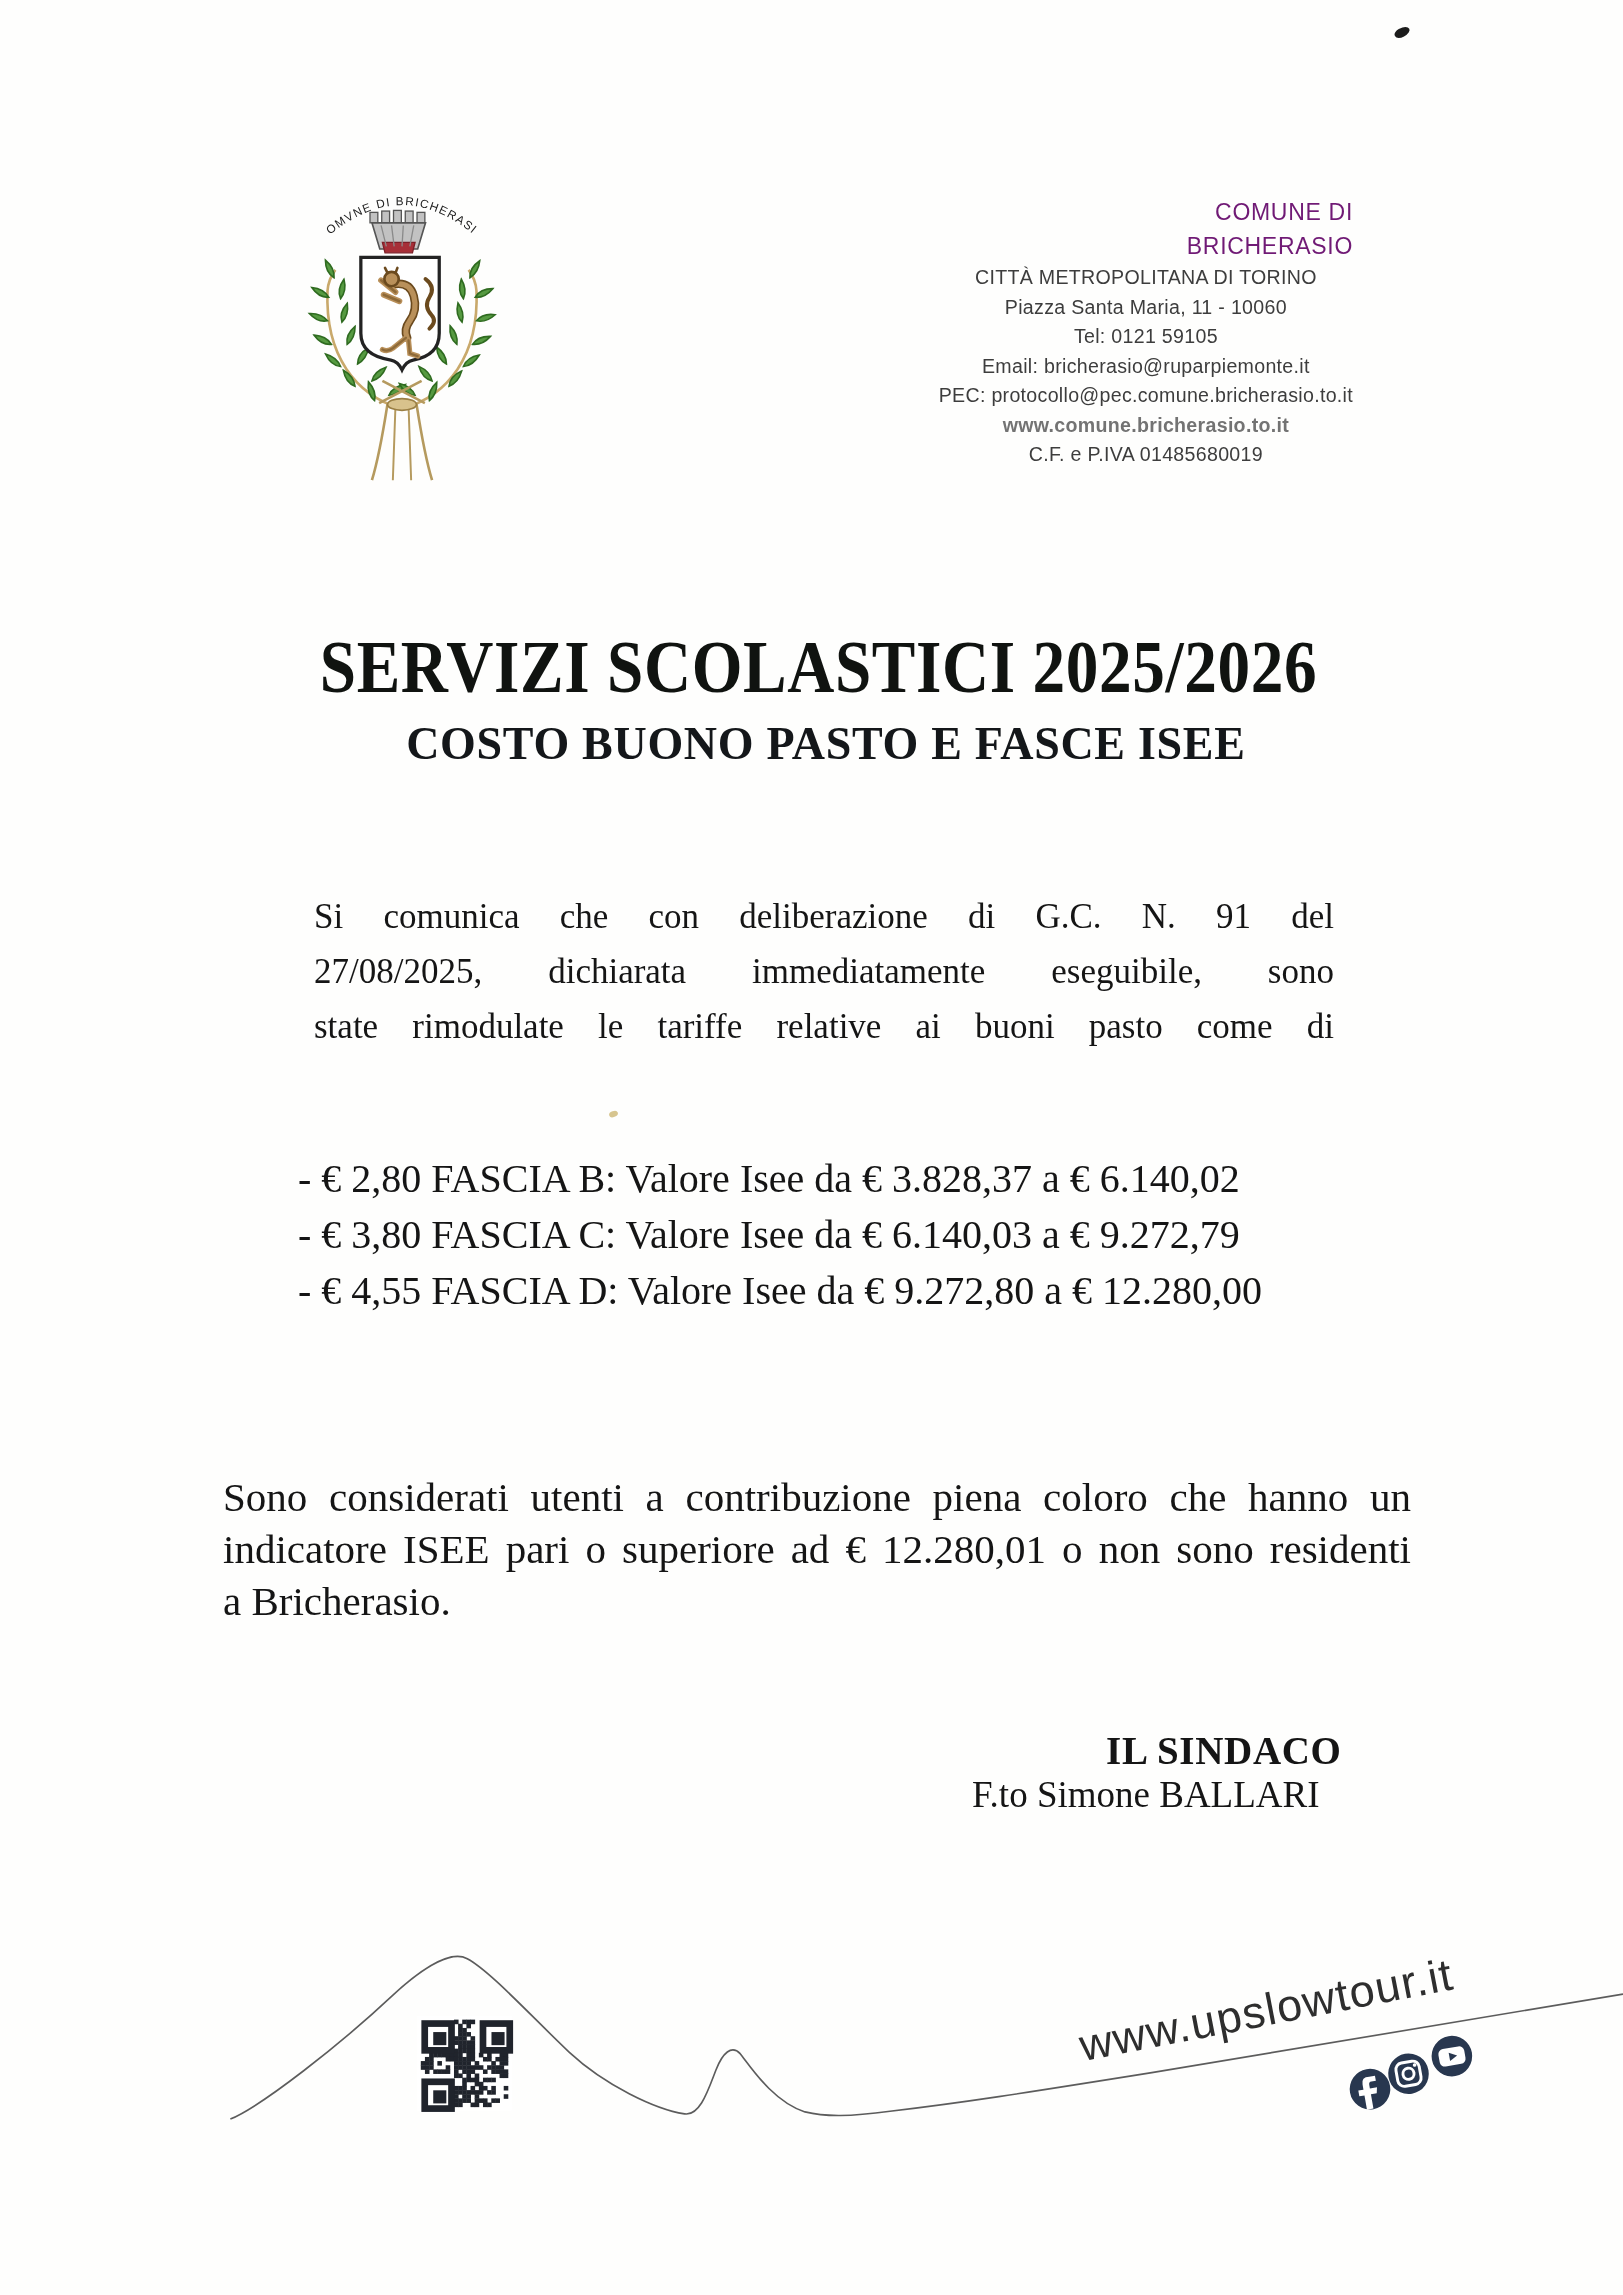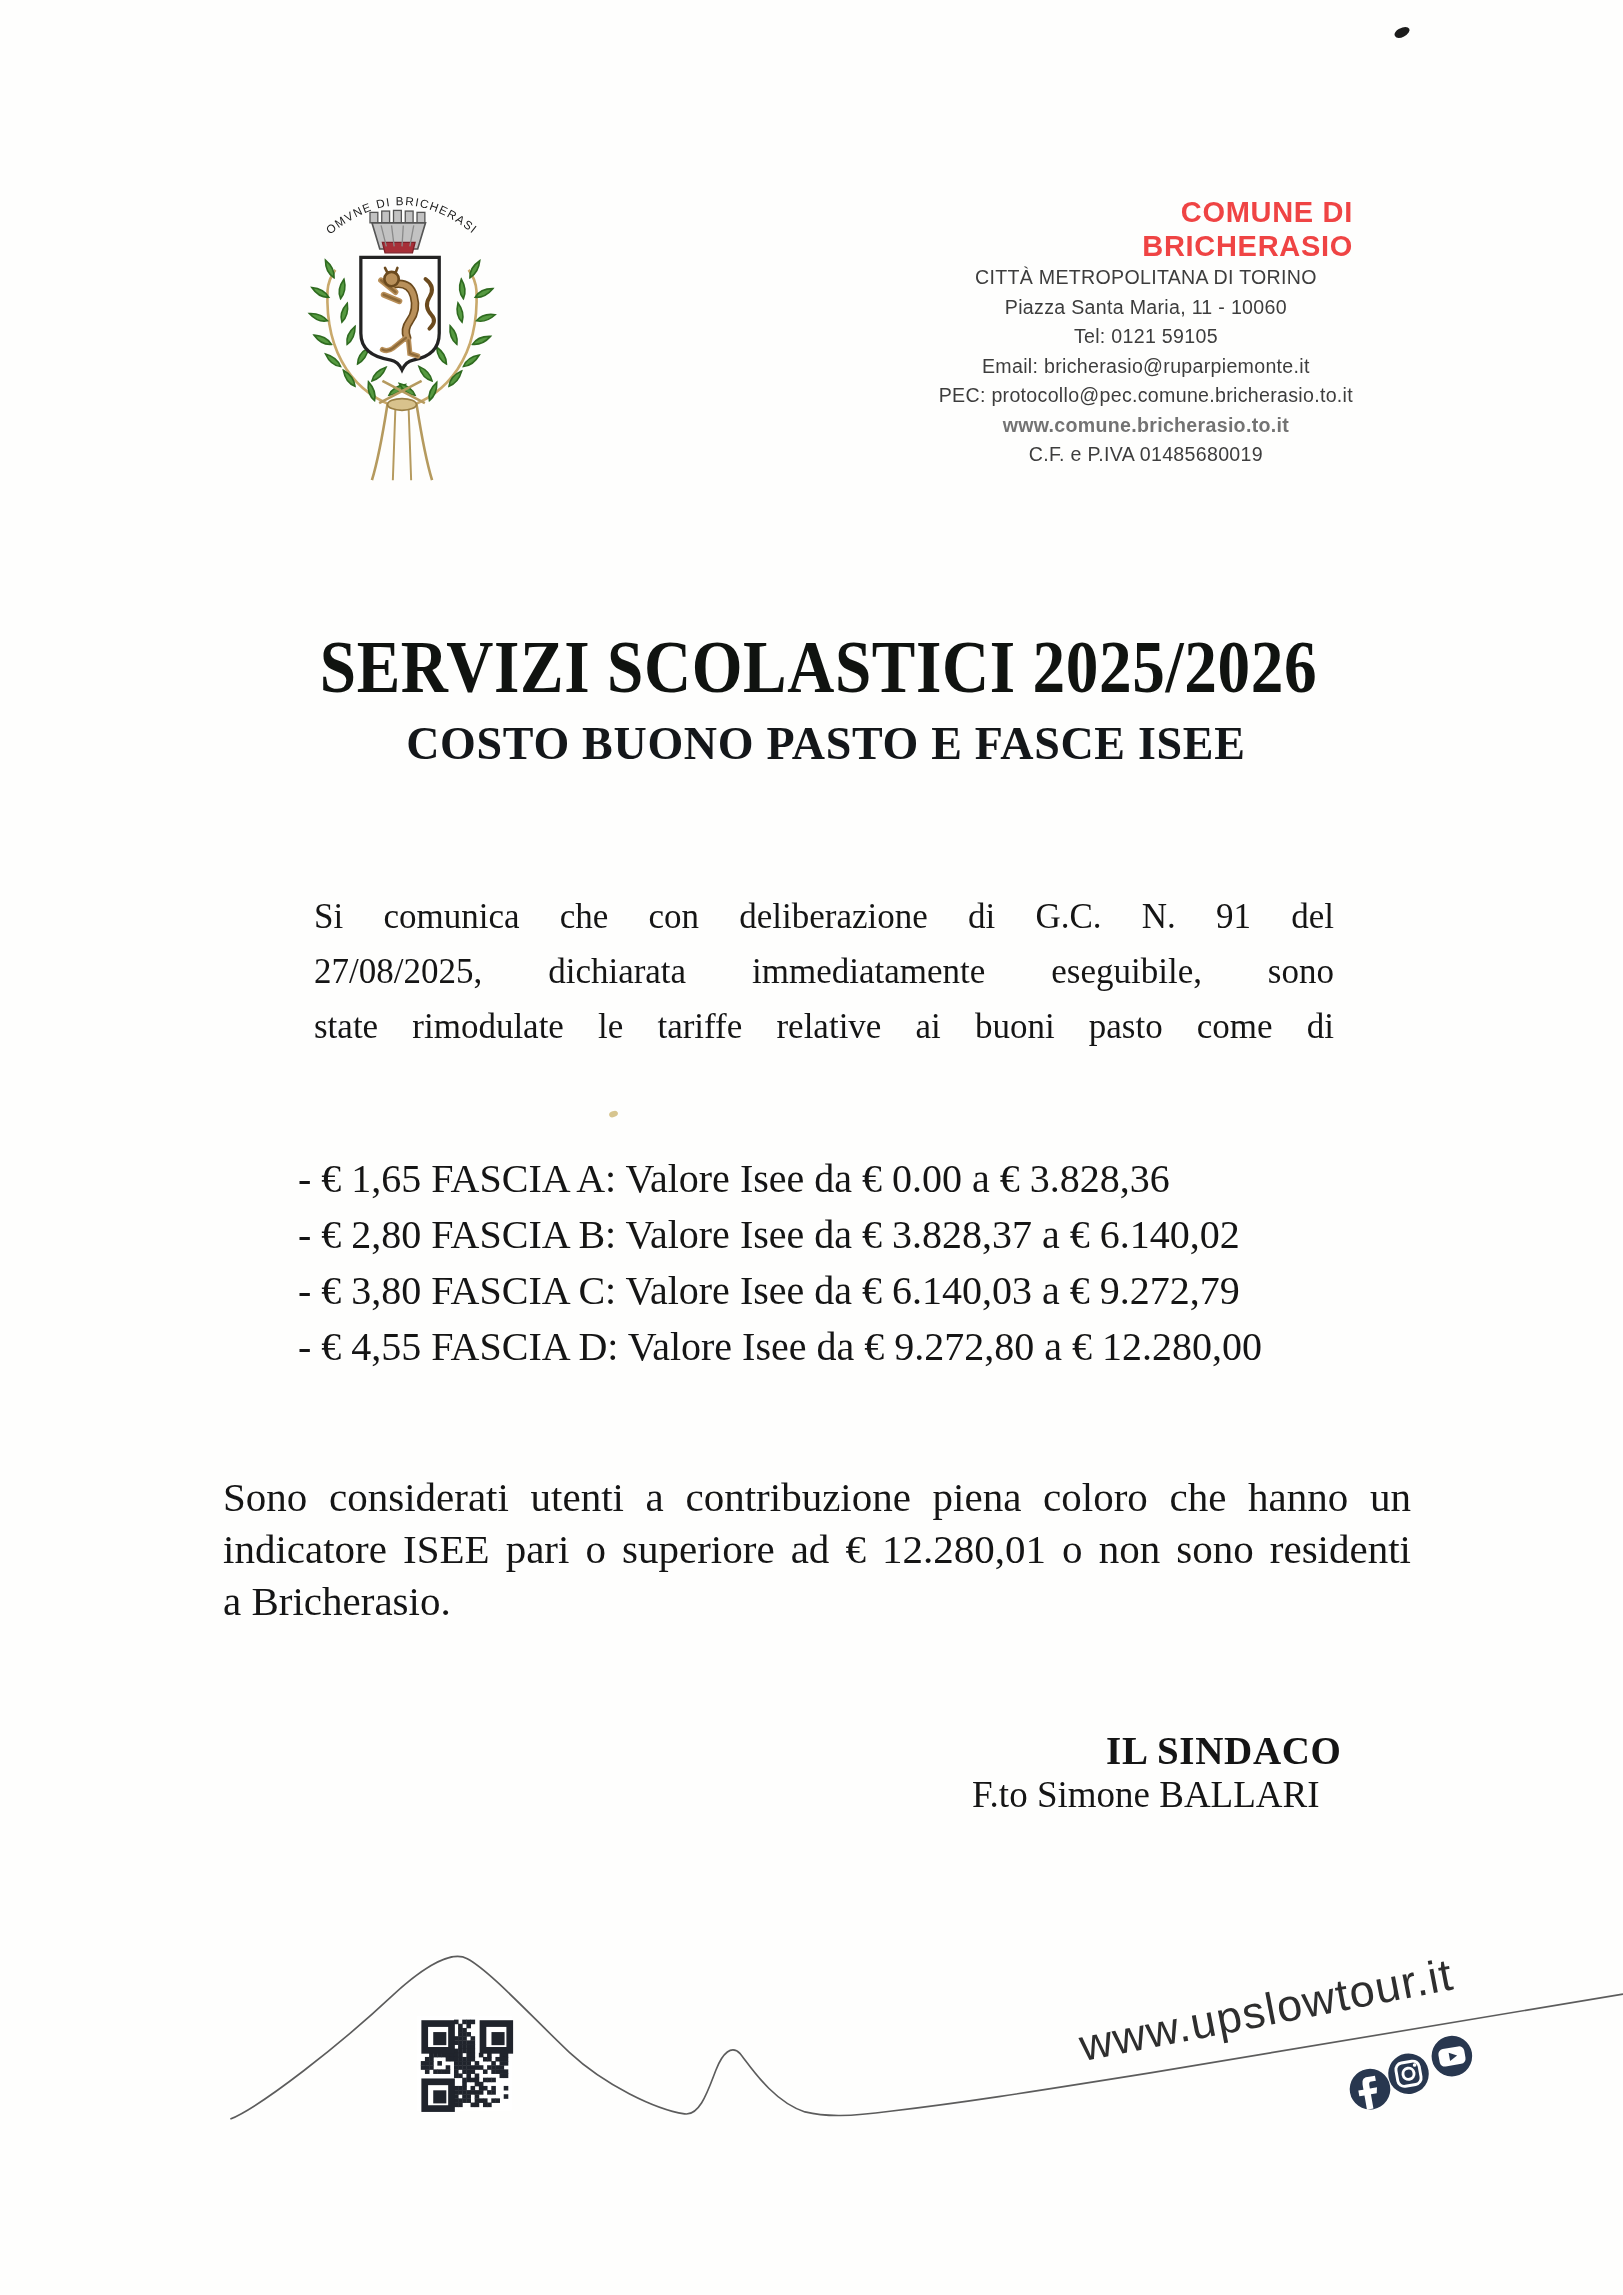--- a/index.html
+++ b/index.html
@@ -12,21 +12,21 @@
   .speck-dark{position:absolute; left:1394px; top:27.5px; width:15.7px; height:8.5px;
     background:#1c1c1c; border-radius:45% 55% 50% 50%; transform:rotate(-28deg);}
   .speck-faint{position:absolute; left:609px; top:1111px; width:9.2px; height:5.9px;
     background:#c9b169; opacity:.75; border-radius:50%; transform:rotate(-20deg);}
   
   .crest{position:absolute; left:304px; top:173px; width:196px; height:327px;}
   .lh-block{
     position:absolute; right:270px; top:195px; text-align:right;
     font-family:"Liberation Sans", sans-serif; color:#3d3d3d;
   }
-  .lh-muni{font-size:29px; line-height:34px; font-weight:bold; color:#ef4444; letter-spacing:0.7px;}
+  .lh-muni{font-size:23px; line-height:34px; font-weight:normal; color:#701a75; letter-spacing:0.7px;}
   .lh-line{font-size:19.6px; line-height:29.5px; letter-spacing:0.3px;text-align:center;}
   .lh-line.bold{font-weight:bold; color:#737373;}
   
   .title{
     position:absolute; left:7.2px; top:618px; width:1623px; text-align:center;
     font-weight:bold; font-size:75px; line-height:98px; letter-spacing:0.7px;
     transform:scaleX(.87); transform-origin:50% 50%; white-space:nowrap; color:#101310;
   }
   .subtitle{
     position:absolute; left:14.4px; top:711px; width:1623px; text-align:center;
@@ -156,21 +156,20 @@
 
   <div class="para intro">
 
   <div class="line just">Si comunica che con deliberazione di G.C. N. 91 del</div>
       <div class="line just">27/08/2025, dichiarata immediatamente eseguibile, sono</div>
       <div class="line just">state rimodulate le tariffe relative ai buoni pasto come di</div>
     </div>
 
   <div class="para fasce">
 
-  <div class="line">- € 1,65 FASCIA A: Valore Isee da € 0.00 a € 3.828,36</div>
       <div class="line">- € 2,80 FASCIA B: Valore Isee da € 3.828,37 a € 6.140,02</div>
       <div class="line">- € 3,80 FASCIA C: Valore Isee da € 6.140,03 a € 9.272,79</div>
       <div class="line">- € 4,55 FASCIA D: Valore Isee da € 9.272,80 a € 12.280,00</div>
     </div>
 
   <div class="para note">
 
   <div class="line just">Sono considerati utenti a contribuzione piena coloro che hanno un</div>
       <div class="line just">indicatore ISEE pari o superiore ad € 12.280,01 o non sono residenti</div>
       <div class="line">a Bricherasio.</div>

